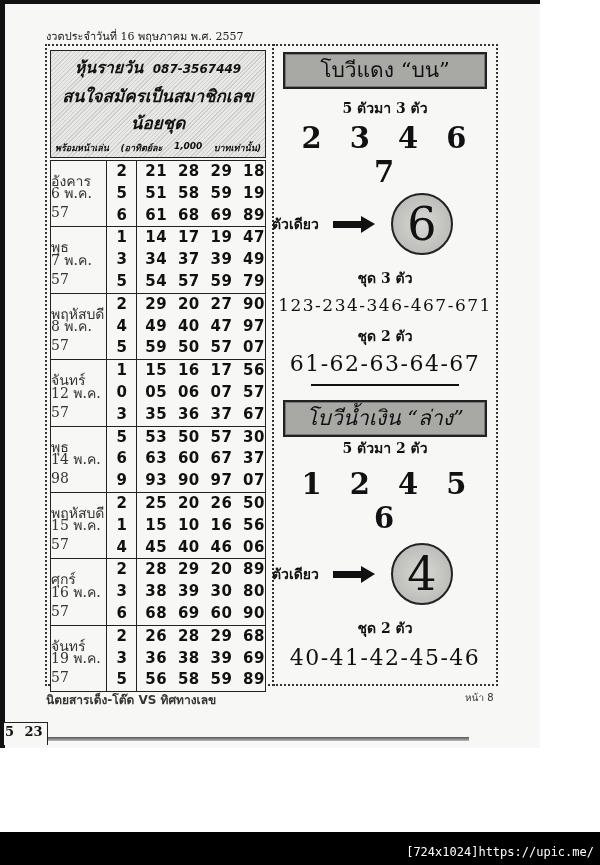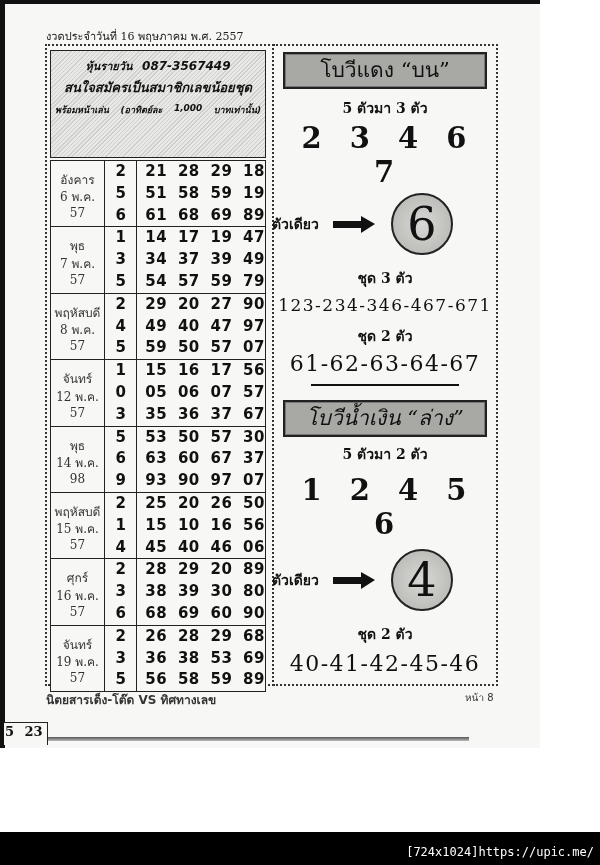--- a/index.html
+++ b/index.html
@@ -43,39 +43,39 @@
     position: absolute; left: 50px; top: 50px; width: 216px; height: 108px;
     border: 1.5px solid #222;
     background: repeating-linear-gradient(135deg, #e8e8e6 0 2px, #cfcfcc 2px 3px);
     text-align: center;
   }
   .promo-name {
     font-family: "DejaVu Sans", sans-serif; font-weight: bold; font-style: italic;
     font-size: 26px; margin-top: 10px; letter-spacing: 1px;
   }
   .promo-phone-row { margin-top: 4px; font-family: "DejaVu Sans", sans-serif; font-weight: bold; font-style: italic; }
-  .promo-phone-label { font-size: 11px; }
+  .promo-phone-label { font-size: 16px; }
   .promo-phone { font-size: 12px; margin-left: 4px; }
-  .promo-sub { font-family: "DejaVu Sans", sans-serif; font-weight: bold; font-style: italic; font-size: 13px; margin-top: 2px; }
+  .promo-sub { font-family: "DejaVu Sans", sans-serif; font-weight: bold; font-style: italic; font-size: 17px; margin-top: 2px; }
   .promo-note {
     display: flex; justify-content: space-between; padding: 0 4px;
     font-family: "DejaVu Sans", sans-serif; font-style: italic; font-size: 9px; margin-top: 5px; font-weight: bold;
   }
 
   
   .results {
     position: absolute; left: 50px; top: 160px; width: 216px;
     border: 1.5px solid #222; border-collapse: collapse; background: #f7f7f5;
   }
   .results td { border-color: #222; }
   .group { border-top: 1.5px solid #222; }
   .group:first-child { border-top: none; }
   .day-cell {
     width: 57px; border-right: 1.5px solid #222; vertical-align: top;
-    text-align: center; font-family: "DejaVu Serif", serif; font-size: 12px; color: #333;
+    text-align: left; font-family: "DejaVu Serif", serif; font-size: 14px; color: #333;
     position: relative;
     margin-top: 48px;
   }
   .day-name { display: block; margin-top: 9px; }
   .day-date { display: block; position: absolute; bottom: 6px; left: 0; width: 100%; }
   .digit-cell {
     width: 41px; border-right: 1.5px solid #222; text-align: center;
     font-family: "DejaVu Sans", sans-serif; font-weight: bold; font-size: 15px;
     height: 21.8px; line-height: 21.8px;
   }
@@ -280,21 +280,21 @@
       <tr>
         <td class="day-cell" rowspan="3">
           <span class="day-name">จันทร์</span>
           <span class="day-date">19 พ.ค. 57</span>
         </td>
         <td class="digit-cell">2</td>
         <td class="nums-cell">26 28 29 68</td>
       </tr>
       <tr>
         <td class="digit-cell">3</td>
-        <td class="nums-cell">36 38 53 69</td>
+        <td class="nums-cell">36 38 39 69</td>
       </tr>
       <tr>
         <td class="digit-cell">5</td>
         <td class="nums-cell">56 58 59 89</td>
       </tr>
     </tbody>
   </table>
 
 <div class="right">
   <div class="banner">โบวีแดง  “บน”</div>
@@ -305,21 +305,21 @@
     <span class="arrow"></span>
     <span class="circle">6</span>
   </div>
   <div class="sub-label" style="margin-top:12px;">ชุด  3  ตัว</div>
   <div class="set3" style="margin-top:6px;">123-234-346-467-671</div>
   <div class="sub-label" style="margin-top:10px;">ชุด  2  ตัว</div>
   <div class="set2" style="margin-top:4px;">61-62-63-64-67</div>
   <div class="divider"></div>
 
   <div class="banner" style="margin-top:14px;font-style:italic;">โบวีน้ำเงิน  “ล่าง”</div>
-  <div class="sub-label" style="margin-top:6px;">5  ตัวมา 2 ตัว</div>
+  <div class="sub-label" style="">5  ตัวมา 2 ตัว</div>
   <div class="big-digits" style="margin-top:8px;">1 2 4 5 6</div>
   <div class="single-row" style="margin-top:8px;">
     <span class="single-label">ตัวเดียว</span>
     <span class="arrow"></span>
     <span class="circle">4</span>
   </div>
   <div class="sub-label" style="margin-top:12px;">ชุด  2  ตัว</div>
   <div class="set2" style="margin-top:6px;">40-41-42-45-46</div>
 </div>
 

